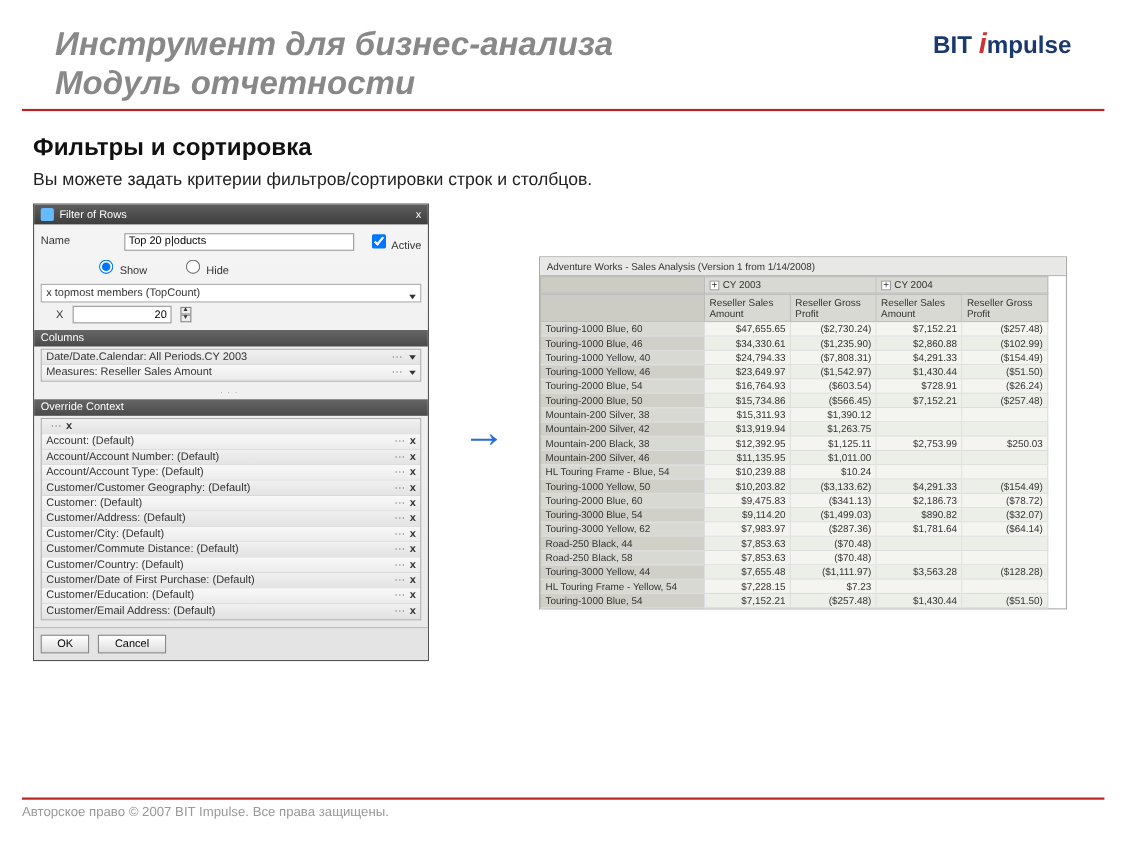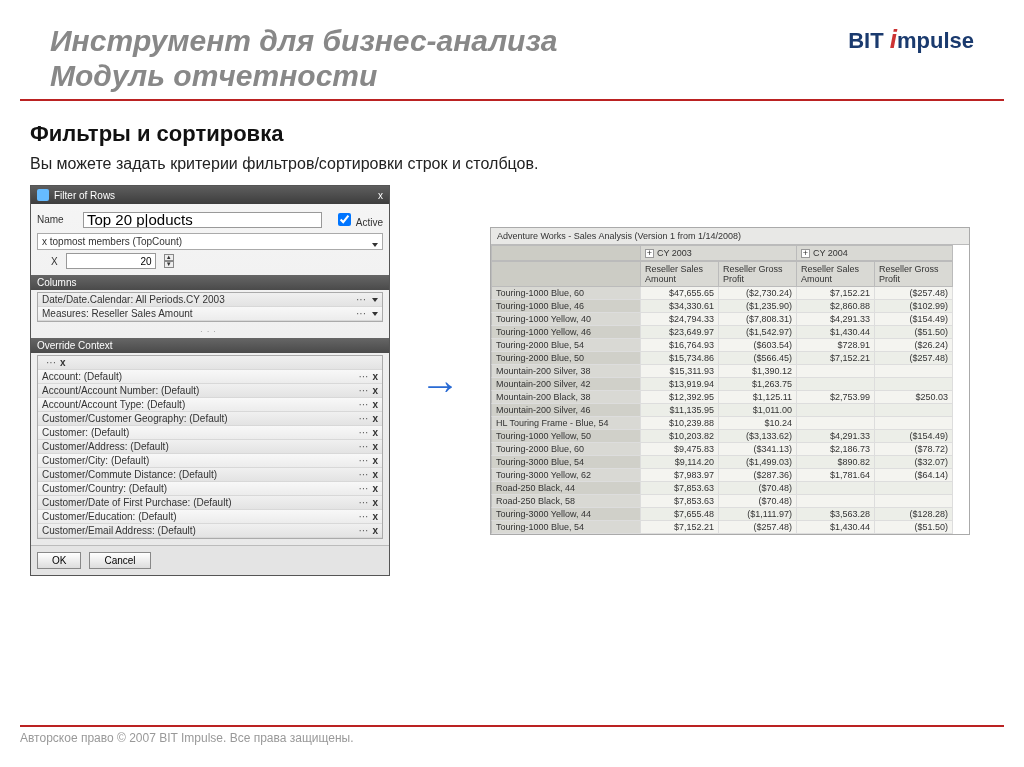--- a/index.html
+++ b/index.html
@@ -82,21 +82,22 @@
     align-items: center;
     gap: 6px;
     margin-bottom: 4px;
   }
   .fieldrow label { width: 40px; color: #333; }
   .fieldrow input[type="text"] {
     flex: 1;
     border: 1px solid #999;
     padding: 1px 3px;
     height: 16px;
-    font-size: 15px;
+    font-size: 10px;
+    margin-left: 30px;
   }
   .chk { margin-left: 6px; }
   .radio-row {
     display: flex;
     gap: 30px;
     padding-left: 48px;
     margin-bottom: 6px;
   }
   .sel-row {
     display: flex;
@@ -285,20 +286,24 @@
     <div class="dtitle">
       <span class="dicon"></span>
       <span>Filter of Rows</span>
       <span class="close">x</span>
     </div>
     <div class="dbody">
       <div class="fieldrow">
         <label>Name</label>
         <input type="text" value="Top 20 p|oducts" style="">
         <span class="chk"><input type="checkbox" checked="" style=""> <span>Active</span></span>
+      </div>
+      <div class="radio-row">
+        <label><input type="radio" name="sh" checked="" style=""> <span>Show</span></label>
+        <label><input type="radio" name="sh" style=""> <span>Hide</span></label>
       </div>
       <div class="sel-row">
         <span>x topmost members (TopCount)</span>
         <span style="margin-left:auto" class="tri-down"></span>
       </div>
       <div class="xrow">
         <span>X</span>
         <input type="text" value="20" style="">
         <span class="spin">
             <span>▲</span>
@@ -535,20 +540,27 @@
           <div class="cell"></div>
         </div>
         <div class="rep-body-row">
           <div class="cell lbl">Touring-3000 Yellow, 44</div>
           <div class="cell">$7,655.48</div>
           <div class="cell">($1,111.97)</div>
           <div class="cell">$3,563.28</div>
           <div class="cell">($128.28)</div>
         </div>
         <div class="rep-body-row">
+          <div class="cell lbl">HL Touring Frame - Yellow, 54</div>
+          <div class="cell">$7,228.15</div>
+          <div class="cell">$7.23</div>
+          <div class="cell"></div>
+          <div class="cell"></div>
+        </div>
+        <div class="rep-body-row">
           <div class="cell lbl">Touring-1000 Blue, 54</div>
           <div class="cell">$7,152.21</div>
           <div class="cell">($257.48)</div>
           <div class="cell">$1,430.44</div>
           <div class="cell">($51.50)</div>
         </div>
       </div>
   </div>
 
 </div>

